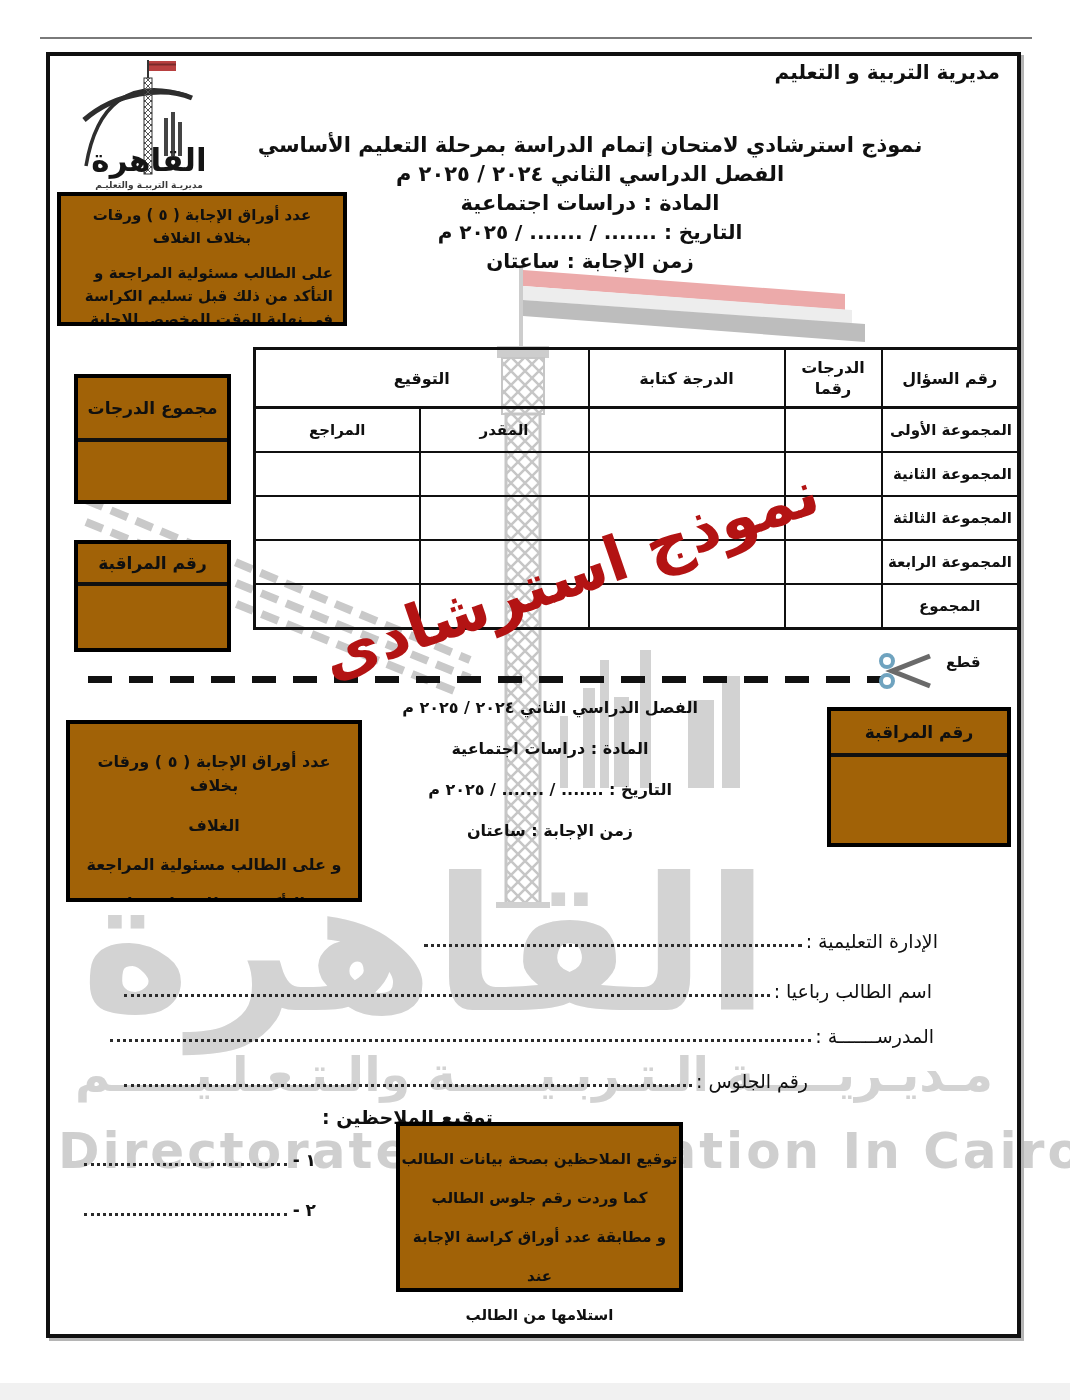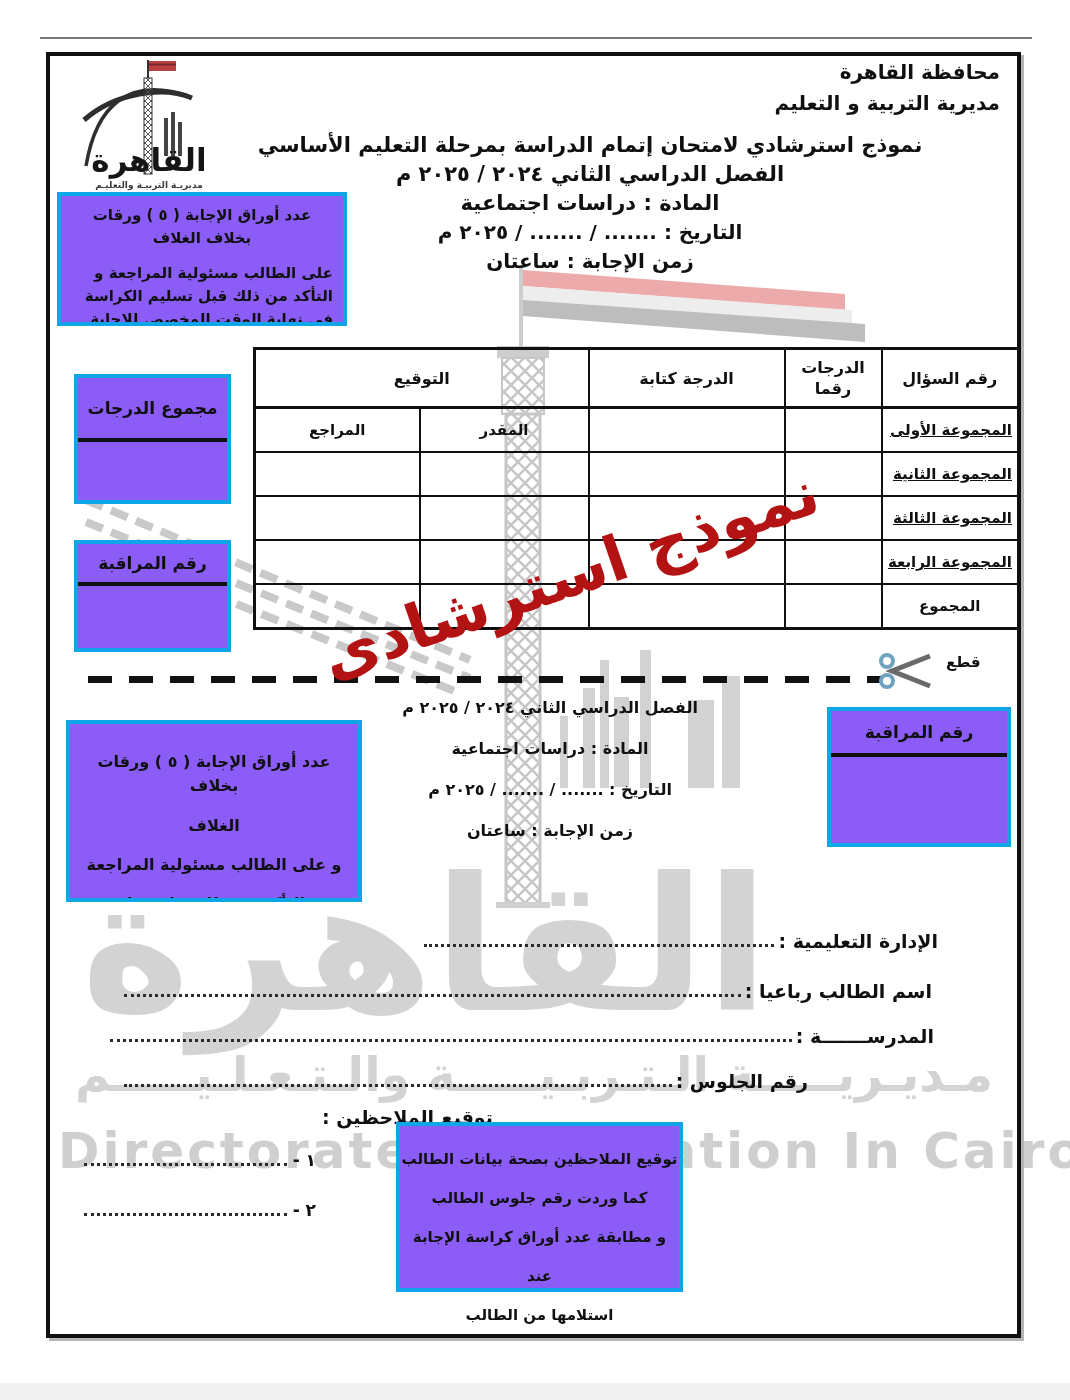--- a/index.html
+++ b/index.html
@@ -3,21 +3,21 @@
 <meta charset="utf-8">
 <style>
   html,body{margin:0;padding:0;background:#ffffff;}
   #page{position:relative;width:1070px;height:1400px;background:#ffffff;overflow:hidden;
         font-family:"DejaVu Sans",sans-serif;color:#101010;}
   .abs{position:absolute;}
   .rtl{direction:rtl;unicode-bidi:embed;}
   .b{font-weight:bold;}
   .nw{white-space:nowrap;}
   .ctr{text-align:center;}
-  .frame{border:4px solid #0ea5e9;background:#8b5cf6;box-sizing:border-box;}
+  .frame{border:4px solid #000000;background:#a16207;box-sizing:border-box;}
   .wm{color:#d3d3d3;pointer-events:none;} .z2{z-index:2;}
 
   
   #hdr-right{right:70px;top:57px;width:330px;font-size:20px;line-height:31px;text-align:right;}
   
   #logo{left:70px;top:56px;width:158px;height:148px;}
   #logo .city{position:absolute;left:0;top:86px;width:100%;text-align:center;font-size:31px;font-weight:bold;color:#151515;}
   #logo .sub-ar{position:absolute;left:0;top:124px;width:100%;text-align:center;font-size:9px;font-weight:bold;color:#3a3a3a;letter-spacing:1px;}
   #logo .sub-en{position:absolute;left:0;top:136px;width:100%;text-align:center;font-size:9.5px;font-weight:bold;color:#7c1f1f;}
 
@@ -42,38 +42,38 @@
   #monitor-top .cap{height:38px;border-bottom:4px solid #101010;display:flex;align-items:center;justify-content:center;font-size:17px;font-weight:bold;}
   #monitor-bot{left:827px;top:707px;width:184px;height:140px;}
   #monitor-bot .cap{height:42px;border-bottom:4px solid #101010;display:flex;align-items:center;justify-content:center;font-size:17px;font-weight:bold;}
 
   
   #grades{position:absolute;left:253px;top:347px;width:764px;border-collapse:collapse;direction:rtl;
           table-layout:fixed;font-weight:bold;z-index:3;border:3px solid #101010;background:transparent;}
   #grades th,#grades td{border:2px solid #101010;padding:0;background:transparent;}
   #grades tr.head th{height:56px;font-size:16px;border-bottom:3px solid #101010;}
   #grades td{height:42px;font-size:15px;}
-  #grades td.lab{text-align:right;padding-right:5px;text-decoration:underline;}
+  #grades td.lab{text-align:right;padding-right:5px;}
   #grades td.cc{text-align:center;}
   #grades .two{line-height:21px;}
 
   
   #dashline{left:88px;top:676px;width:794px;height:7px;z-index:2;
     background:repeating-linear-gradient(90deg,#111 0 24px,transparent 24px 41px);}
   #cutword{left:946px;top:653px;font-size:15px;font-weight:bold;z-index:2;}
   #scissors{left:876px;top:648px;z-index:2;}
 
   
   #info-bot{left:310px;top:698px;width:480px;}
   #info-bot .t1{font-size:14.5px;font-weight:bold;line-height:20px;margin-bottom:18px;}
   #info-bot .ln{font-size:16px;font-weight:bold;line-height:20px;margin-bottom:21px;}
 
   
   .fieldrow{display:flex;direction:rtl;align-items:flex-end;z-index:2;}
-  .fieldrow .lab{font-size:19px;font-weight:bold;white-space:nowrap;}
+  .fieldrow .lab{font-size:19px;font-weight:normal;white-space:nowrap;}
   .fieldrow .dots{flex:1;border-bottom:3px dotted #2b2b2b;margin:0 4px 5px 4px;height:1px;}
   #f-admin{left:420px;top:930px;width:518px;}
   #f-name{left:120px;top:980px;width:812px;}
   #f-school{left:106px;top:1025px;width:828px;}
   #f-seat{left:120px;top:1070px;width:688px;}
 
   
   #obs-title{left:322px;top:1106px;font-size:19px;font-weight:bold;z-index:2;}
   .obsrow{display:flex;direction:rtl;align-items:flex-end;width:232px;left:84px;z-index:2;}
   .obsrow .num{font-size:17px;font-weight:bold;white-space:nowrap;}
@@ -136,21 +136,20 @@
 
   <div id="wm-city" class="abs rtl wm nw">القاهرة</div>
   <div id="wm-dir-ar" class="abs rtl wm nw">مـديـريـــــة الـتـربـيـــــة والـتـعـلـيـــــم</div>
   <div id="wm-dir-en" class="abs nw wm">Directorate of Education In Cairo</div>
 
   <div id="topline" class="abs"></div>
   <div id="border" class="abs z2"></div>
   <div id="bottomstrip" class="abs"></div>
 
   <div id="hdr-right" class="abs rtl b z2">
-    <div>محافظة القاهرة</div>
     <div>مديرية التربية و التعليم</div>
   </div>
 
   <div id="logo" class="abs z2">
     <svg width="158" height="148" viewBox="0 0 158 148">
       <defs>
         <pattern id="lgLat" width="6" height="6" patternUnits="userSpaceOnUse">
           <path d="M0,0 L6,6 M6,0 L0,6" stroke="#555" stroke-width="1" fill="none"></path>
         </pattern>
       </defs>

